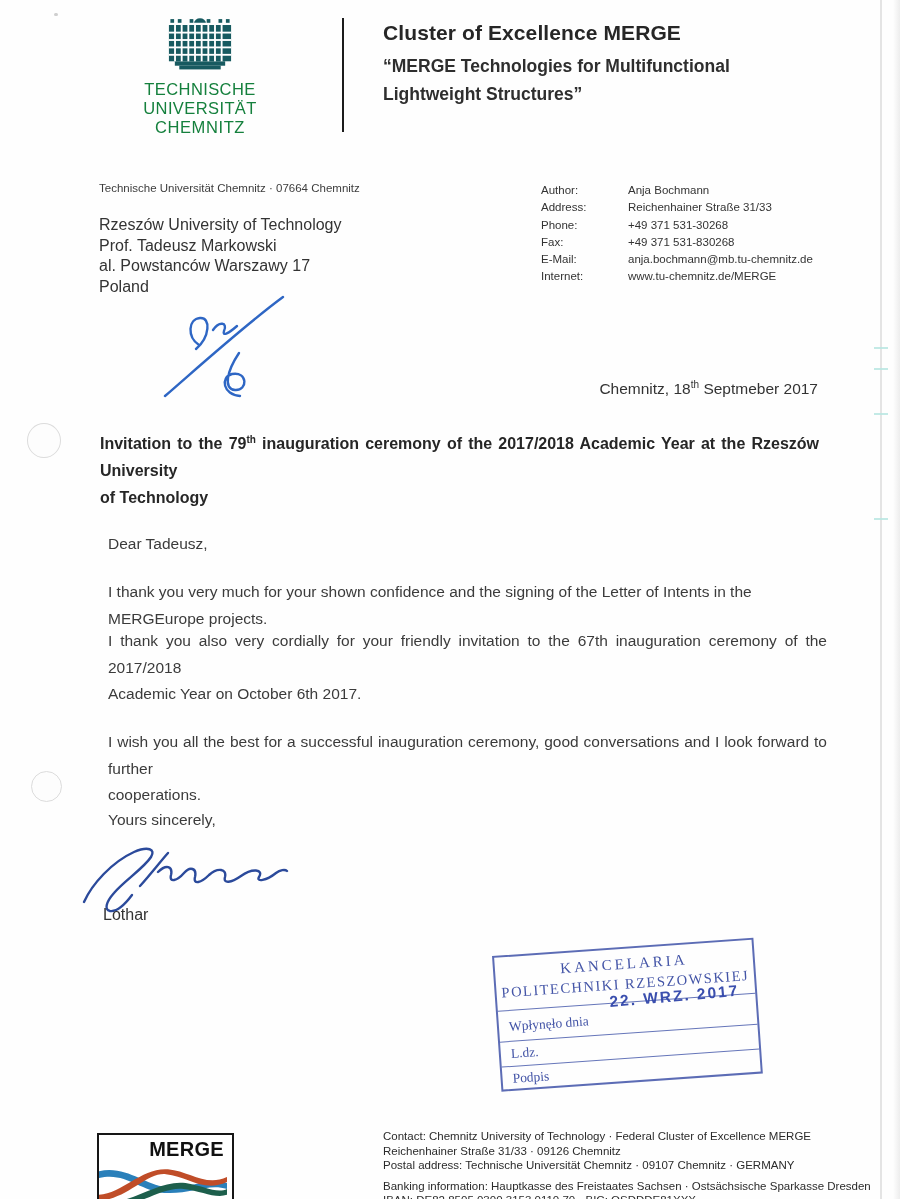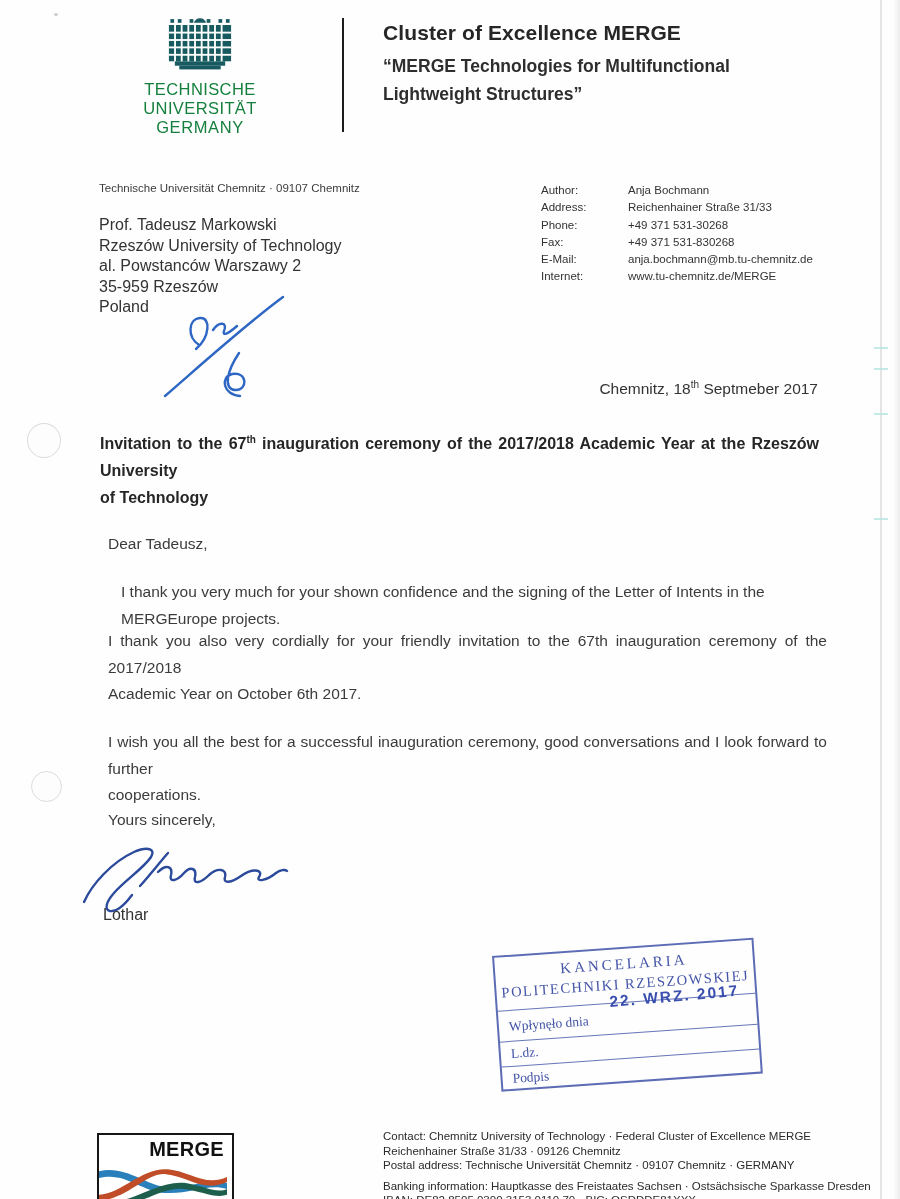--- a/index.html
+++ b/index.html
@@ -27,21 +27,21 @@
   .scribble{position:absolute;left:163px;top:283px;}
   .signature{position:absolute;left:80px;top:842px;}
   .signer{position:absolute;left:103px;top:906px;font-size:16px;color:#333;}
   
   .dateline{position:absolute;left:500px;top:380px;width:318px;text-align:right;font-size:15.5px;color:#333;}
   sup{font-size:10px;vertical-align:super;line-height:0;}
   .subject{position:absolute;left:100px;top:430px;width:719px;font-size:16px;font-weight:bold;color:#262626;line-height:27px;}
   .subject .jl{text-align:justify;text-align-last:justify;}
   .bodyblock{font-size:15.5px;line-height:26.5px;color:#3b3b3b;width:719px;position:absolute;left:108px;}
   .salutation{top:531px;}
-  .p1{top:579px;margin-left:13px;}
+  .p1{top:579px;}
   .p2{top:628px;}
   .p3{top:729px;}
   .closing{top:807px;}
   .jline{text-align:justify;text-align-last:justify;}
   
   .stamp{
     position:absolute;left:492px;top:956px;width:258px;height:132px;
     transform:rotate(-4deg);transform-origin:left top;
     border:2px solid rgba(63,82,168,.85);color:rgba(58,76,162,.95);
     font-family:"Liberation Serif",serif;
@@ -99,38 +99,37 @@
       <rect x="24" y="9" width="2.5" height="49"></rect>
       <rect x="33" y="9" width="2.5" height="49"></rect>
       <rect x="42" y="9" width="2.5" height="49"></rect>
       <rect x="51" y="9" width="2.5" height="49"></rect>
       <rect x="60" y="9" width="2.5" height="49"></rect>
       <rect x="69" y="9" width="2.5" height="49"></rect>
       <rect x="78" y="9" width="2.5" height="49"></rect>
     </g>
   </svg>
   <div class="l1">TECHNISCHE UNIVERSITÄT</div>
-  <div class="l2">GERMANY</div>
+  <div class="l2">CHEMNITZ</div>
 </div>
 
 <div class="hdr-divider"></div>
 
 <div class="cluster">
   <div class="t">Cluster of Excellence MERGE</div>
   <div class="s">“MERGE Technologies for Multifunctional</div>
   <div class="s">Lightweight Structures”</div>
 </div>
 
-<div class="sender">Technische Universität Chemnitz · 09107 Chemnitz</div>
+<div class="sender">Technische Universität Chemnitz · 07664 Chemnitz</div>
 
 <div class="recipient">
+  <div>Rzeszów University of Technology</div>
   <div>Prof. Tadeusz Markowski</div>
-  <div>Rzeszów University of Technology</div>
-  <div>al. Powstanców Warszawy 2</div>
-  <div>35-959 Rzeszów</div>
+  <div>al. Powstanców Warszawy 17</div>
   <div>Poland</div>
 </div>
 
 <div class="authinfo">
   <div class="row">
     <span class="lab">Author:</span>
     <span>Anja Bochmann</span>
   </div>
   <div class="row">
     <span class="lab">Address:</span>
@@ -162,21 +161,21 @@
     <path d="M76,70 C 64,88 60,106 72,107 C 85,108 85,88 69,91 C 57,94 60,112 77,113"></path>
   </g>
 </svg>
 
 <div class="dateline">
   <span>Chemnitz, 18</span><sup>th</sup><span> Septmeber 2017</span>
 </div>
 
 <div class="subject">
   <div class="jl">
-    <span>Invitation to the 67</span><sup>th</sup><span> inauguration ceremony of the 2017/2018 Academic Year at the Rzeszów University</span>
+    <span>Invitation to the 79</span><sup>th</sup><span> inauguration ceremony of the 2017/2018 Academic Year at the Rzeszów University</span>
   </div>
   <div>of Technology</div>
 </div>
 
 <div class="bodyblock salutation">Dear Tadeusz,</div>
 
 <div class="bodyblock p1">I thank you very much for your shown confidence and the signing of the Letter of Intents in the MERGEurope projects.</div>
 
 <div class="bodyblock p2">
   <div class="jline">I thank you also very cordially for your friendly invitation to the 67th inauguration ceremony of the 2017/2018</div>

